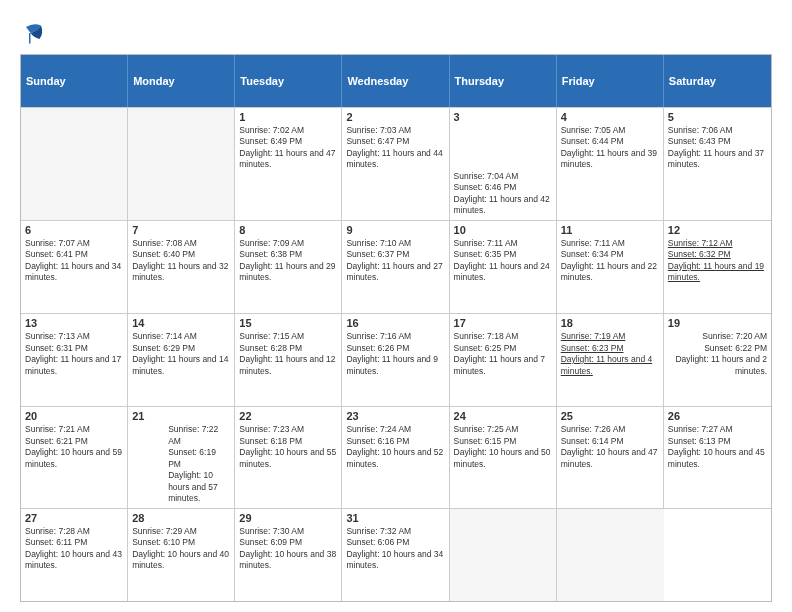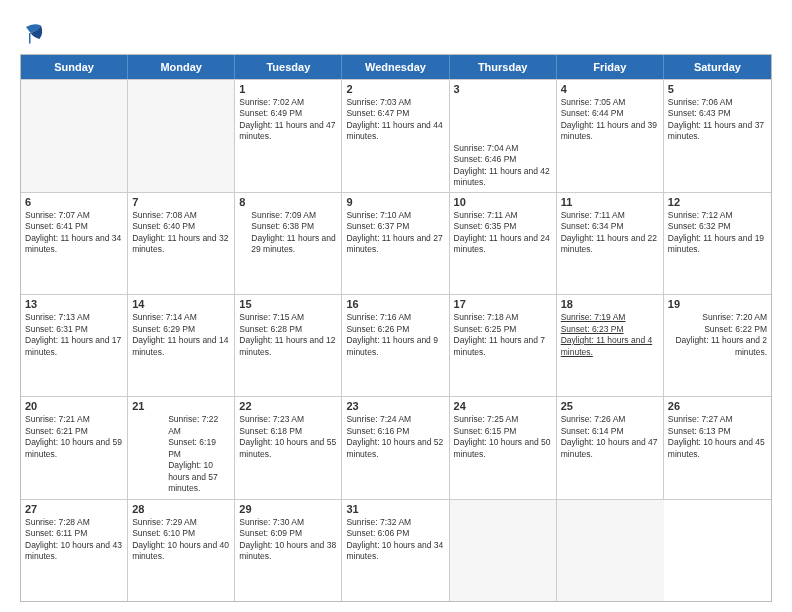--- a/index.html
+++ b/index.html
@@ -58,22 +58,22 @@
     }
     .cal-header {
       display: grid;
       grid-template-columns: repeat(7, 1fr);
       background: #2a6db5;
     }
     .cal-header-cell {
       color: #fff;
       font-size: 11px;
       font-weight: bold;
-      padding: 6px 5px;
-      text-align: center;
+      padding: 20px 5px;
+      text-align: left;
       border-right: 1px solid #5590c8;
     }
     .cal-header-cell:last-child { border-right: none; }
     .cal-body {
       flex: 1;
       display: flex;
       flex-direction: column;
     }
     .cal-row {
       display: grid;
@@ -181,21 +181,21 @@
 Daylight: 11 hours and 34 minutes.</div>
           </div>
           <div class="cal-cell">
             <div class="day-num">7</div>
             <div class="day-info" style="white-space: pre-line;">Sunrise: 7:08 AM
 Sunset: 6:40 PM
 Daylight: 11 hours and 32 minutes.</div>
           </div>
           <div class="cal-cell">
             <div class="day-num">8</div>
-            <div class="day-info" style="white-space: pre-line; margin-left: 12px;">Sunrise: 7:09 AM
+            <div class="day-info" style="white-space: pre-line;">Sunrise: 7:09 AM
 Sunset: 6:38 PM
 Daylight: 11 hours and 29 minutes.</div>
           </div>
           <div class="cal-cell">
             <div class="day-num">9</div>
             <div class="day-info" style="white-space: pre-line;">Sunrise: 7:10 AM
 Sunset: 6:37 PM
 Daylight: 11 hours and 27 minutes.</div>
           </div>
           <div class="cal-cell">
@@ -205,21 +205,21 @@
 Daylight: 11 hours and 24 minutes.</div>
           </div>
           <div class="cal-cell">
             <div class="day-num">11</div>
             <div class="day-info" style="white-space: pre-line;">Sunrise: 7:11 AM
 Sunset: 6:34 PM
 Daylight: 11 hours and 22 minutes.</div>
           </div>
           <div class="cal-cell">
             <div class="day-num">12</div>
-            <div class="day-info" style="white-space: pre-line;">Sunrise: 7:12 AM
+            <div class="day-info" style="white-space: pre-line; text-decoration: underline;">Sunrise: 7:12 AM
 Sunset: 6:32 PM
 Daylight: 11 hours and 19 minutes.</div>
           </div>
         </div>
         <div class="cal-row">
           <div class="cal-cell">
             <div class="day-num">13</div>
             <div class="day-info" style="white-space: pre-line;">Sunrise: 7:13 AM
 Sunset: 6:31 PM
 Daylight: 11 hours and 17 minutes.</div>

